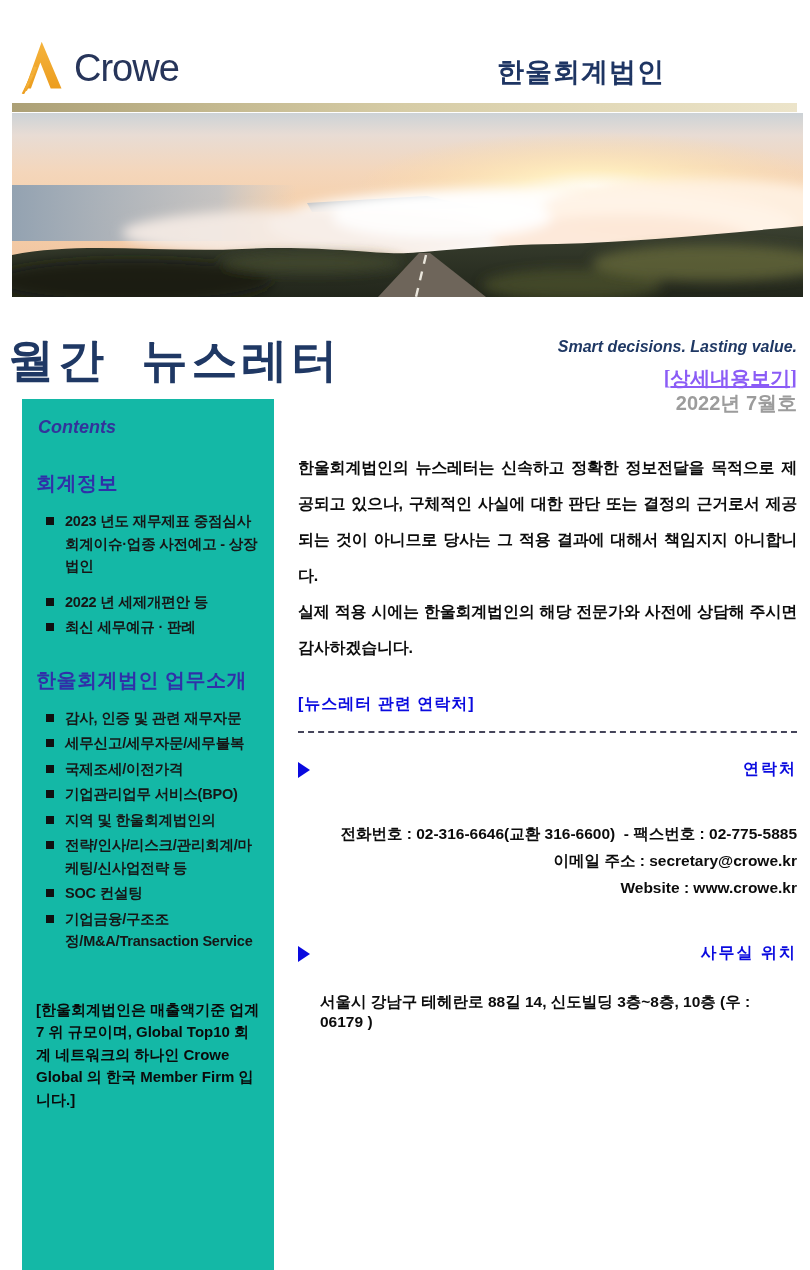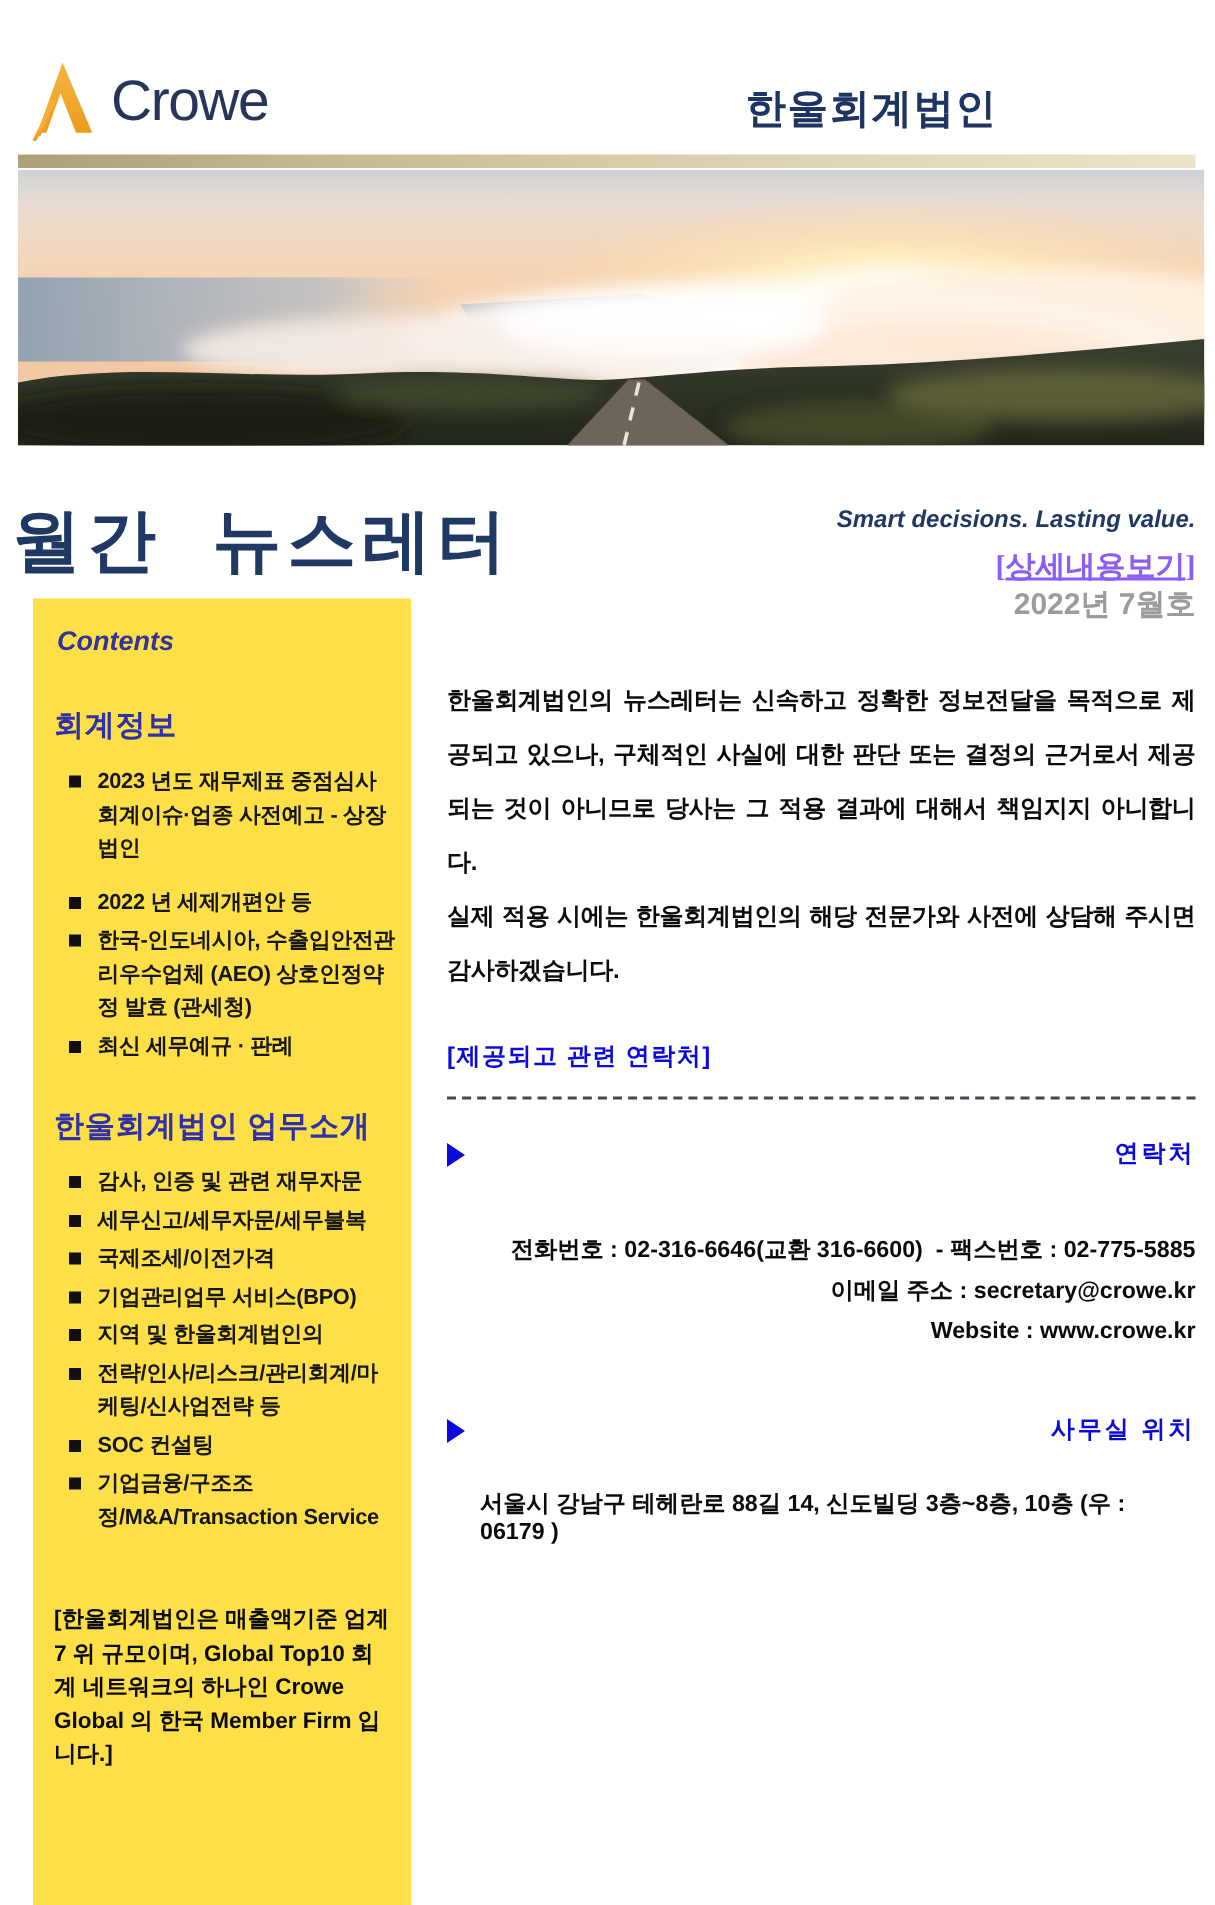--- a/index.html
+++ b/index.html
@@ -23,21 +23,21 @@
   
   .page-title { position:absolute; left:8px; top:330px; font-size:46px; font-weight:bold; color:#1F3864;
     letter-spacing:4px; white-space:pre; }
   .mast-right { position:absolute; right:13px; top:338px; text-align:right; }
   .slogan { font-size:16px; font-style:italic; font-weight:bold; color:#1F3864; margin-bottom:10px; }
   .detail-link { font-size:20px; font-weight:bold; color:#8b5cf6; line-height:25px; cursor:pointer;font-family:Liberation Serif, serif; }
   .detail-link .inner { text-decoration:underline; }
   .issue { font-size:20px; font-weight:bold; color:#9C9C9C; line-height:25px; }
 
   
-  .sidebar { position:absolute; left:22px; top:399px; width:252px; height:871px; background:#fde047;
+  .sidebar { position:absolute; left:22px; top:399px; width:252px; height:871px; background:#14b8a6;
     padding:14px 10px 0 14px; }
   .contents-title { font-size:18px; font-weight:bold; font-style:italic; color:#33339B; margin:4px 0 0 2px; }
   .side-h { font-size:20px; font-weight:bold; color:#3030A8; letter-spacing:0.5px; }
   .mt1 { margin-top:32px; } .mt2 { margin-top:30px; } .mt3 { margin-top:28px; }
   .side-list { list-style:none; margin-top:13px; }
   .side-list li { display:flex; gap:11px; margin:0 0 3px 10px; }
   .sq { flex:none; width:8px; height:8px; background:#101010; margin-top:7px; }
   .side-list .txt { font-size:14.5px; font-weight:600; color:#161616; line-height:22.5px; letter-spacing:-0.2px; }
   .side-note { margin-top:46px; font-size:15px; font-weight:bold; color:#0a0a0a; line-height:22.5px; }
 
@@ -150,24 +150,20 @@
         </li>
     </ul>
 
     <ul class="side-list">
       <li>
           <span class="sq"></span>
           <span class="txt">2022 년 세제개편안 등</span>
         </li>
       <li>
           <span class="sq"></span>
-          <span class="txt">한국-인도네시아, 수출입안전관리우수업체 (AEO) 상호인정약정 발효 (관세청)</span>
-        </li>
-      <li>
-          <span class="sq"></span>
           <span class="txt">최신 세무예규 · 판례</span>
         </li>
     </ul>
 
     <div class="side-h mt3">한울회계법인 업무소개</div>
     <ul class="side-list">
       <li>
           <span class="sq"></span>
           <span class="txt">감사, 인증 및 관련 재무자문</span>
         </li>
@@ -201,21 +197,21 @@
         </li>
     </ul>
 
     <div class="side-note">[한울회계법인은 매출액기준 업계 7 위 규모이며, Global Top10 회계 네트워크의 하나인 Crowe Global 의 한국 Member Firm 입니다.]</div>
   </div>
 
   <div class="main">
     <p class="disclaimer">한울회계법인의 뉴스레터는 신속하고 정확한 정보전달을 목적으로 제공되고 있으나, 구체적인 사실에 대한 판단 또는 결정의 근거로서 제공되는 것이 아니므로 당사는 그 적용 결과에 대해서 책임지지 아니합니다.</p>
     <p class="disclaimer">실제 적용 시에는 한울회계법인의 해당 전문가와 사전에 상담해 주시면 감사하겠습니다.</p>
 
-    <div class="contact-header">[제공되고 관련 연락처]</div>
+    <div class="contact-header">[뉴스레터 관련 연락처]</div>
     <hr class="dashed">
 
     <div class="sec-title">
       <span class="tri"></span>
       <span>연락처</span>
     </div>
     <div class="contact-lines">
       <div>전화번호 : 02-316-6646(교환 316-6600)  - 팩스번호 : 02-775-5885</div>
       <div>이메일 주소 : secretary@crowe.kr</div>
       <div>Website : www.crowe.kr</div>

